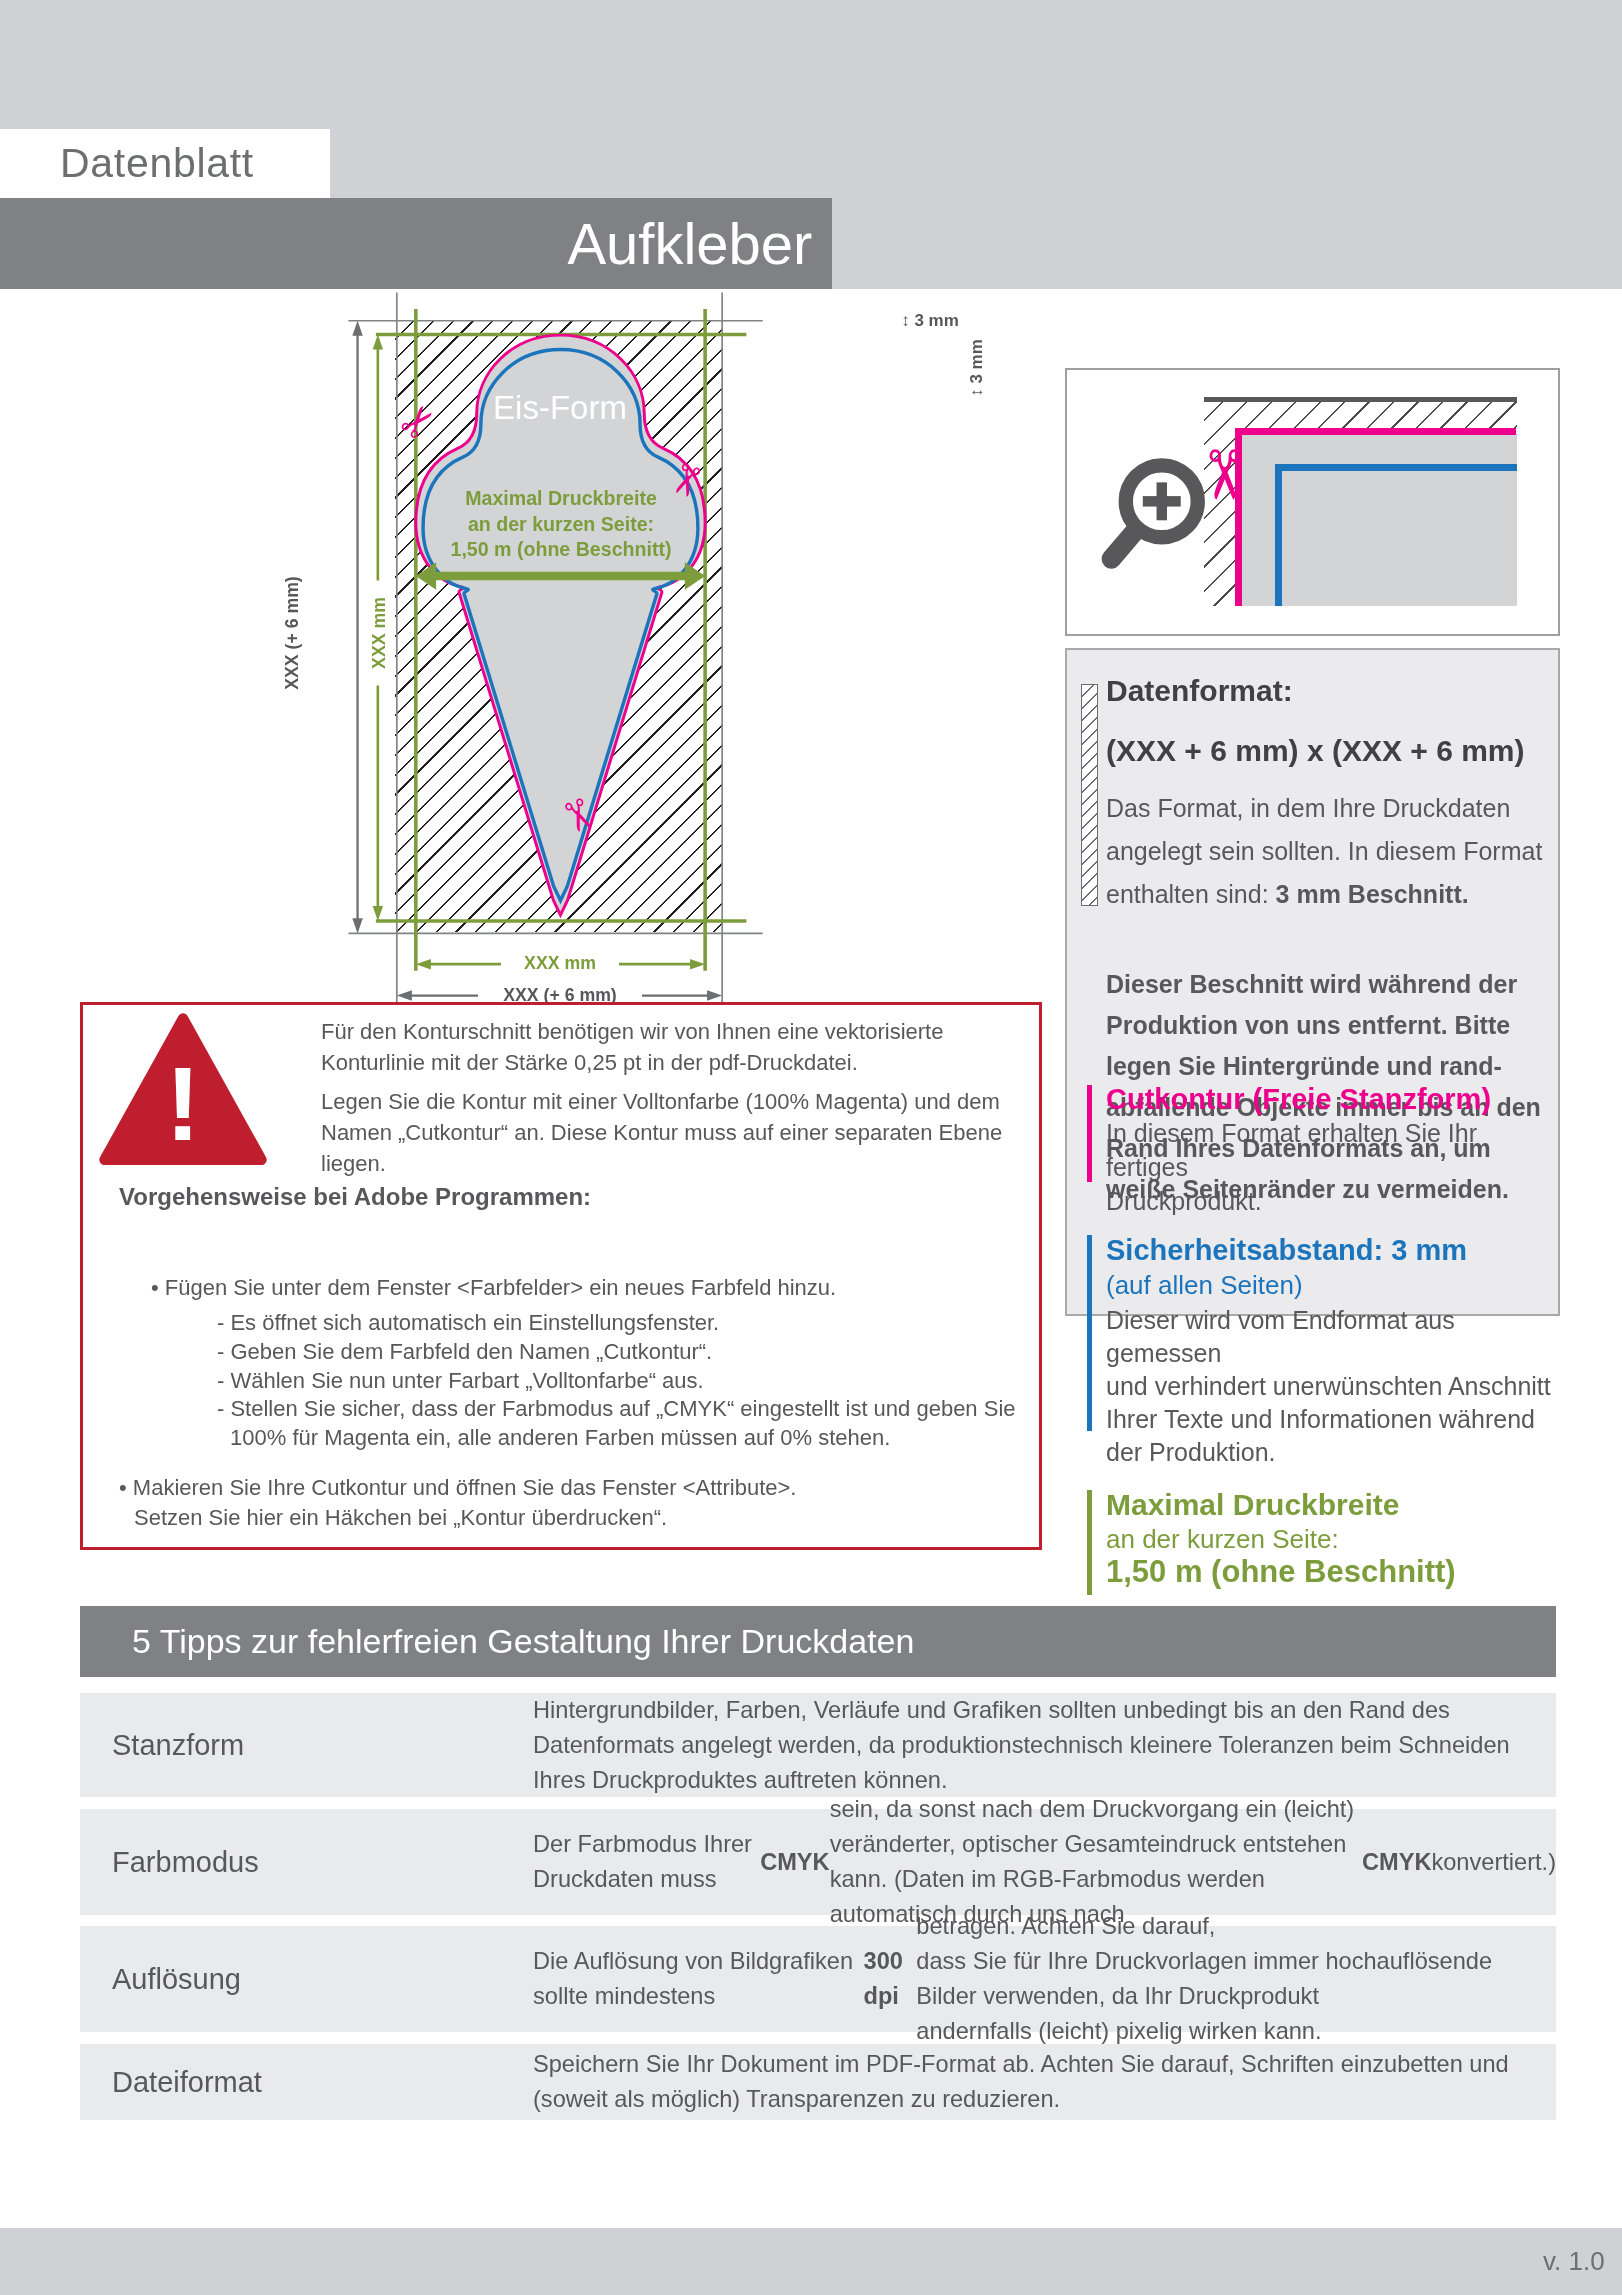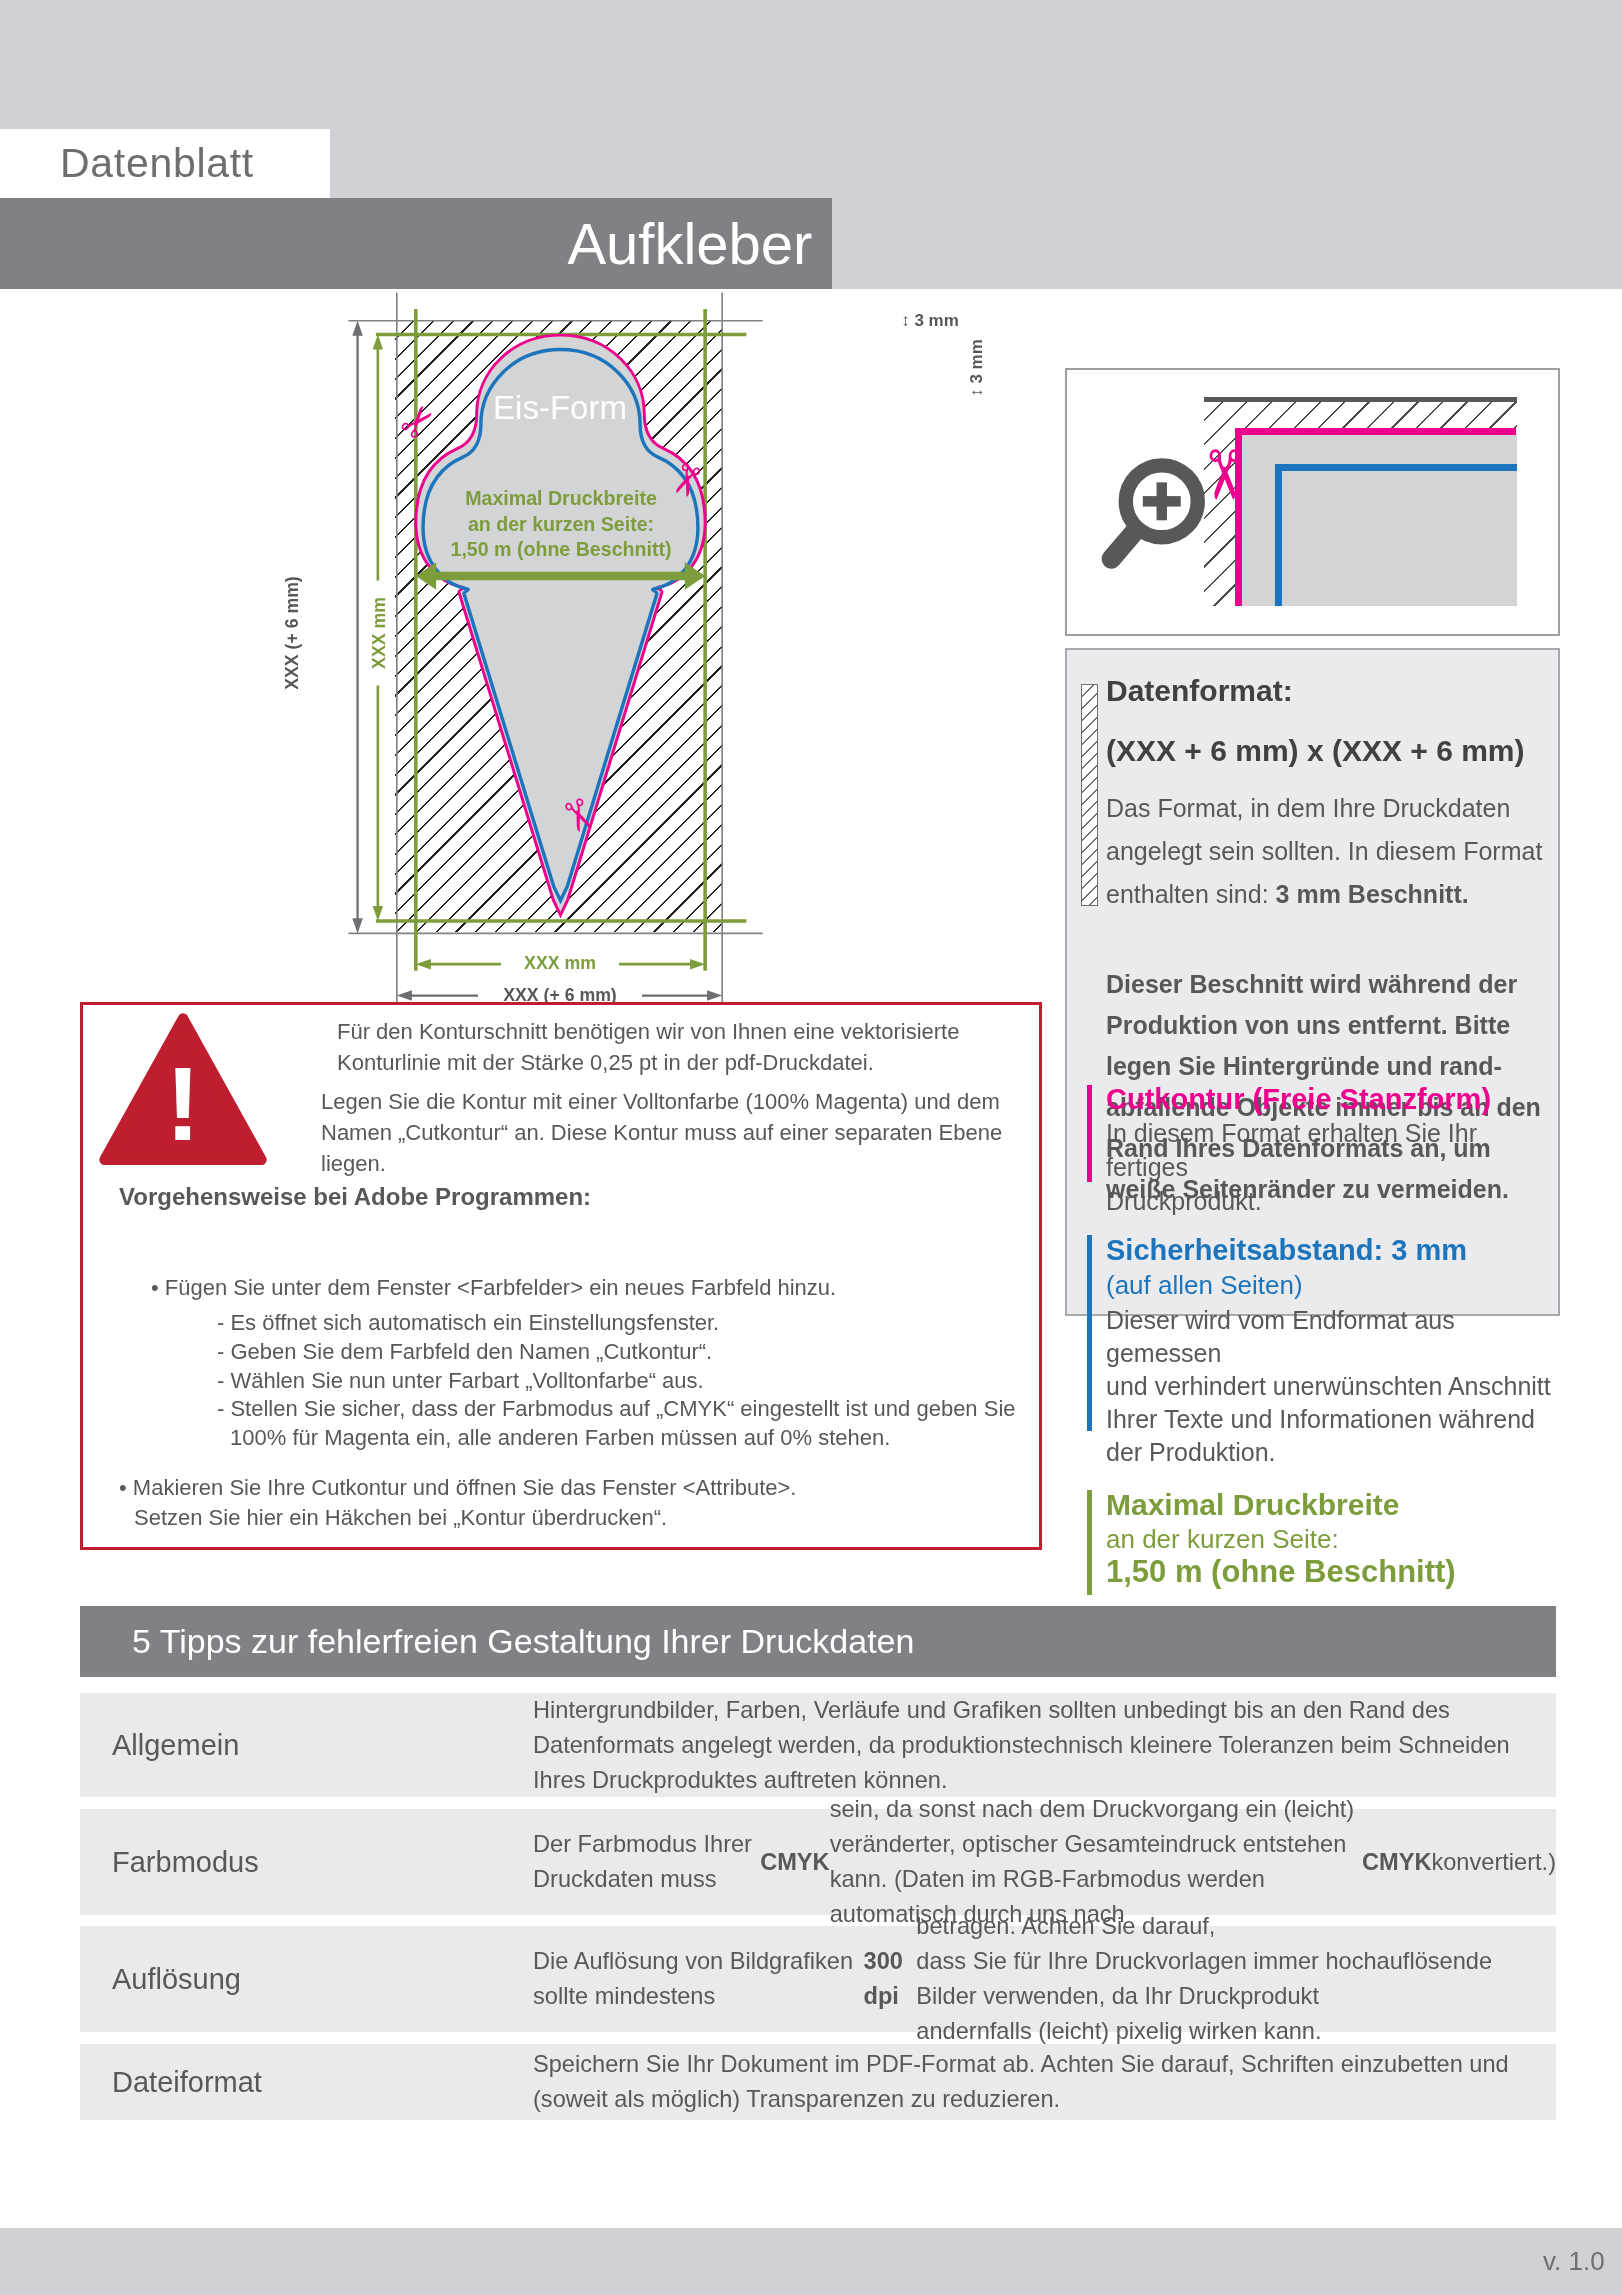--- a/index.html
+++ b/index.html
@@ -53,21 +53,21 @@
   .pinkH{position:absolute;left:31px;top:31px;width:281px;height:7.2px;background:#ec008c;}
   .blueV{position:absolute;left:71px;top:67px;width:6.5px;height:142px;background:#1c75bc;}
   .blueH{position:absolute;left:71px;top:67px;width:242px;height:6.5px;background:#1c75bc;}
   .sc4{left:-7.9px;top:44px;font-size:68px;line-height:68px;transform:rotate(90deg);}
 
   
   .warnbox{position:absolute;left:80px;top:1002px;width:962px;height:548px;background:#ffffff;
            border:3.9px solid #be1e2d;box-sizing:border-box;}
   .warnbox .tri{position:absolute;left:15px;top:6.5px;}
   .wtext{position:absolute;font-size:22px;line-height:31px;color:#58585a;white-space:pre-line;}
-  .wp1{left:238px;top:10.5px;margin-left:16px;}
+  .wp1{left:238px;top:10.5px;}
   .wp2{left:238px;top:81px;}
   .wheading{position:absolute;left:36px;top:178px;font-size:24px;font-weight:bold;color:#58585a;}
   .witem{position:absolute;font-size:22px;color:#58585a;}
   .wi0{left:36px;top:270px;margin-left:32px;}
   .wi1{left:134px;top:305px;}
   .wi2{left:134px;top:334px;}
   .wi3{left:134px;top:363px;}
   .wi4{left:134px;top:391px;}
   .wi5{left:147px;top:420px;}
   .wi6{left:36px;top:470px;}
@@ -278,21 +278,21 @@
     <div class="max-h">Maximal Druckbreite</div>
     <div class="max-sub">an der kurzen Seite:</div>
     <div class="max-val">1,50 m (ohne Beschnitt)</div>
   </div>
 
   <div class="tipsbanner">
     <span>5 Tipps zur fehlerfreien Gestaltung Ihrer Druckdaten</span>
   </div>
 
   <div class="tiprow tr1">
-    <div class="tiplabel">Allgemein</div>
+    <div class="tiplabel">Stanzform</div>
     <div class="tipbody">Hintergrundbilder, Farben, Verläufe und Grafiken sollten unbedingt bis an den Rand des<br>Datenformats angelegt werden, da produktionstechnisch kleinere Toleranzen beim Schneiden<br>Ihres Druckproduktes auftreten können.</div>
   </div>
   <div class="tiprow tr2">
     <div class="tiplabel">Farbmodus</div>
     <div class="tipbody">Der Farbmodus Ihrer Druckdaten muss <b>CMYK</b> sein, da sonst nach dem Druckvorgang ein (leicht)<br>veränderter, optischer Gesamteindruck entstehen kann. (Daten im RGB-Farbmodus werden<br>automatisch durch uns nach <b>CMYK</b> konvertiert.)</div>
   </div>
   <div class="tiprow tr3">
     <div class="tiplabel">Auflösung</div>
     <div class="tipbody">Die Auflösung von Bildgrafiken sollte mindestens <b>300 dpi</b> betragen. Achten Sie darauf,<br>dass Sie für Ihre Druckvorlagen immer hochauflösende Bilder verwenden, da Ihr Druckprodukt<br>andernfalls (leicht) pixelig wirken kann.</div>
   </div>

